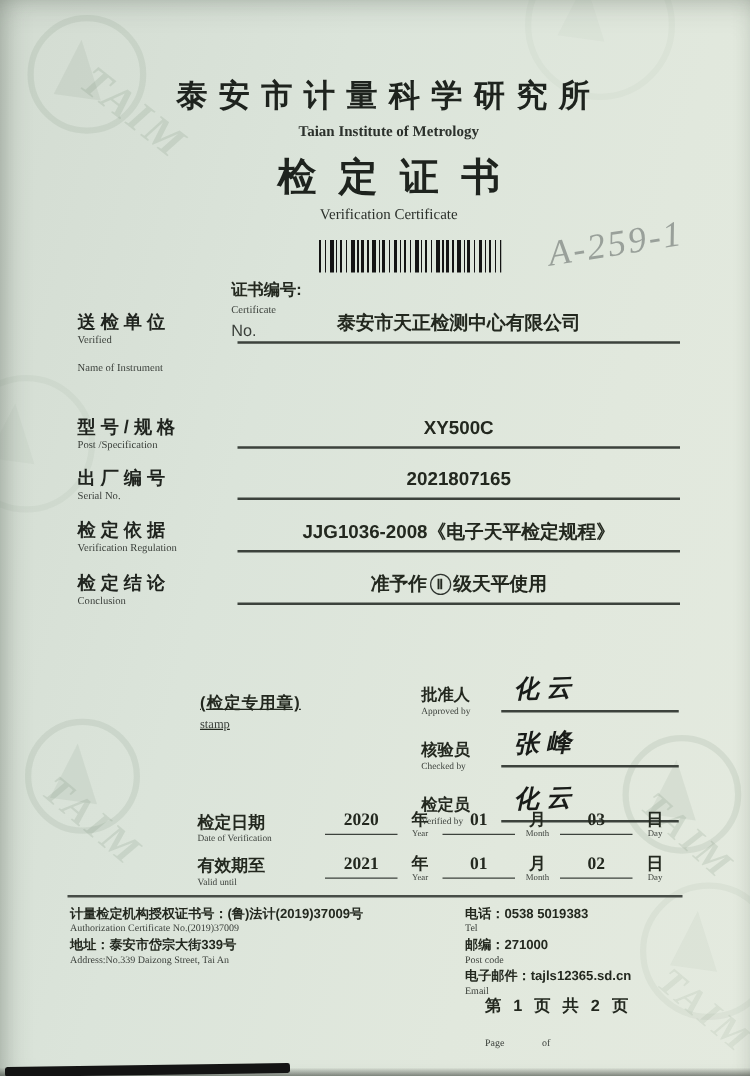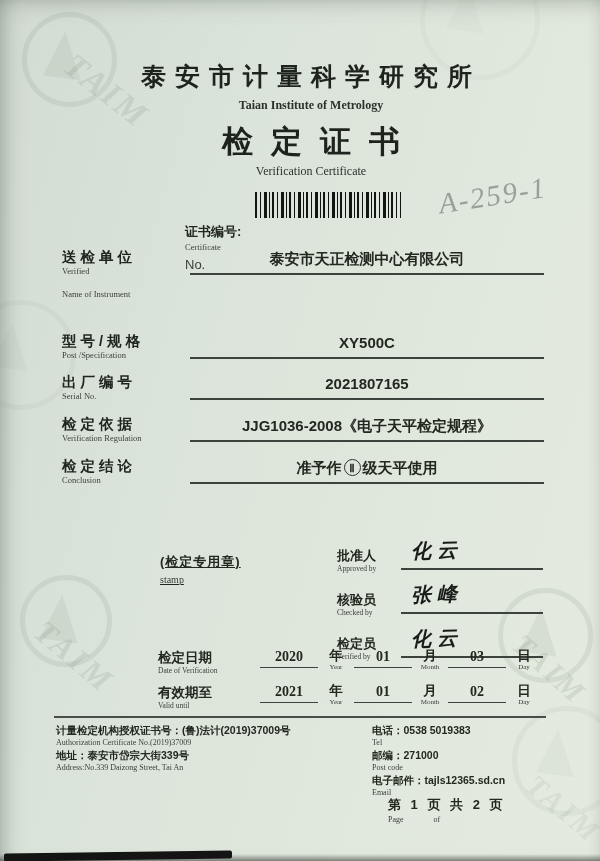--- a/index.html
+++ b/index.html
@@ -97,21 +97,21 @@
   .dunit-en { font-family:"Liberation Serif", serif; font-size:7px; color:#3a3f3a; margin-top:-2px; }
 
   
   .divider { position:absolute; left:54px; top:716px; width:492px; height:2px; background:#474d47; }
   .foot-left  { position:absolute; left:56px;  top:724px; width:312px; }
   .foot-right { position:absolute; left:372px; top:724px; width:185px; }
   .f-cn { font-size:10.5px; font-weight:bold; color:#23281f; white-space:nowrap; }
   .f-en { font-family:"Liberation Serif", serif; font-size:8px; color:#3a3f3a; margin-bottom:2px; white-space:nowrap; }
   .pageno { position:absolute; left:388px; top:796px; width:160px; }
   .pageno-cn { font-size:13px; font-weight:bold; letter-spacing:3px; white-space:nowrap; }
-  .pageno-en { font-family:"Liberation Serif", serif; font-size:8px; color:#3a3f3a; margin-top:1px; }
+  .pageno-en { font-family:"Liberation Serif", serif; font-size:8px; color:#3a3f3a; margin-top:16px; }
   .pageno-en .of { display:inline-block; margin-left:30px; }
 </style>
 </head>
 <body>
 
 <div class="paper">
 
   <div class="wm-circle" style="left:22px; top:12px; width:95px; height:95px;"></div>
   <span class="wm-text" style="left:58px; top:72px; font-size:34px; transform:rotate(38deg);">TAIM</span>
   <div class="wm-circle" style="left:-34px; top:300px; width:110px; height:110px; opacity:.55;"></div>

